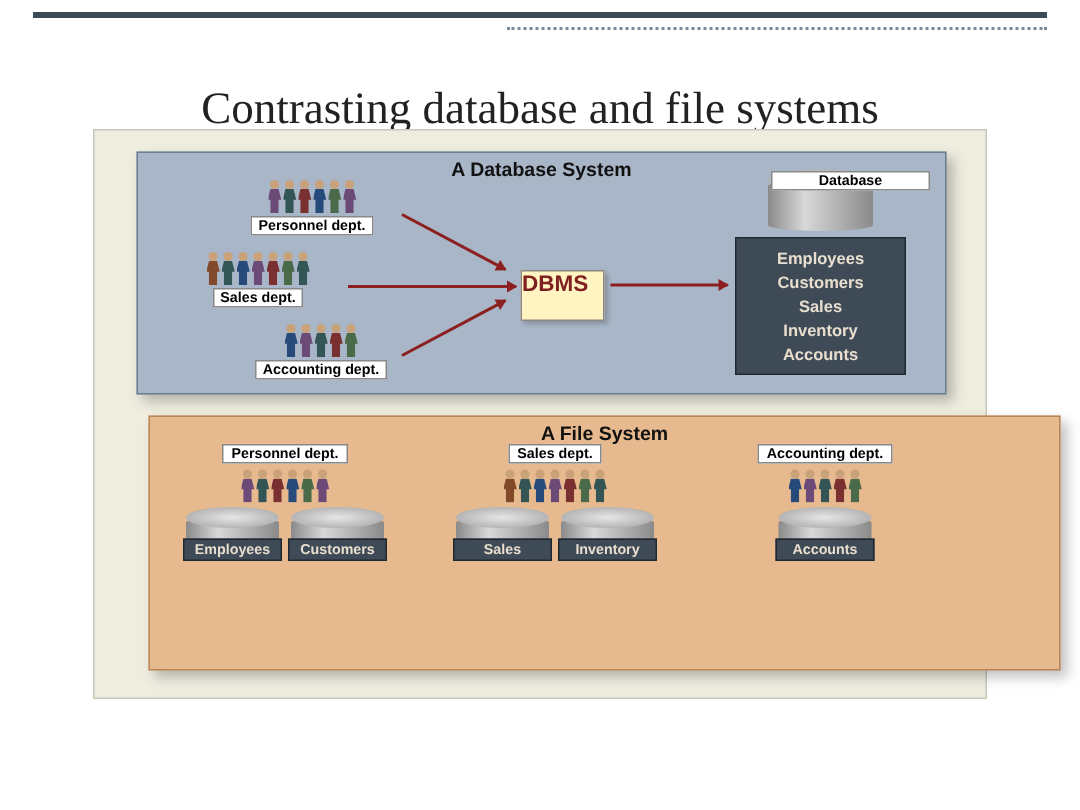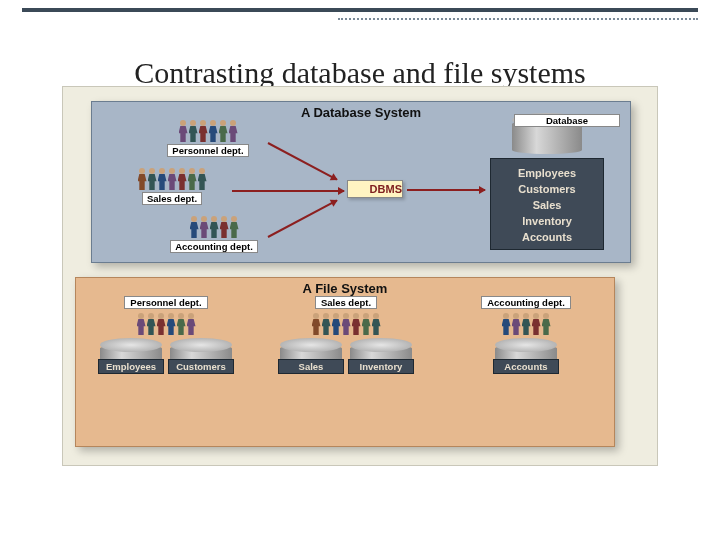--- a/index.html
+++ b/index.html
@@ -59,24 +59,24 @@
     background: var(--h, #caa27a);
   }
   .person::after {
     content: ""; position: absolute; top: 6px; left: 0;
     width: 9px; height: 16px;
     background: var(--c, #4a5c7a);
     clip-path: polygon(20% 0, 80% 0, 100% 45%, 80% 45%, 80% 100%, 20% 100%, 20% 45%, 0 45%);
   }
   .dbms-box {
     position: absolute; top: 78px; left: 255px;
-    width: 56px; height: 18px; background: #fff4c2;
+    width: 56px; height: 34px; background: #fff4c2;
     border: 1px solid #888; box-shadow: 2px 2px 3px rgba(0,0,0,.2);
-    font-family: Arial, sans-serif; font-size: 11px; font-weight: bold;
-    color: #802020; text-align: right; line-height: 17px;
+    font-family: Arial, sans-serif; font-size: 15px; font-weight: bold;
+    color: #802020; text-align: left; line-height: 17px;
   }
   .cylinder {
     position: absolute; width: 70px;
   }
   .cyl-body {
     width: 100%; height: 40px; background: linear-gradient(90deg,#8a8a8a,#d8d8d8 35%,#8a8a8a);
     border-radius: 50% / 12%;
     position: relative;
   }
   .cyl-body::before {
@@ -102,21 +102,21 @@
   .arrow {
     position:absolute; height:2px; background:#8c1f1f;
   }
   .arrow::after{
     content:""; position:absolute; right:-1px; top:-3px;
     border-left:7px solid #8c1f1f;
     border-top:4px solid transparent; border-bottom:4px solid transparent;
   }
   
   .fs-panel {
-    position: absolute; top: 190px; left: 12px; width: 540px; height: 170px;
+    position: absolute; top: 190px; left: 36px; width: 608px; height: 170px;
     background: #e6b98f;
     border: 1px solid #b5865c;
     box-shadow: 4px 4px 8px rgba(0,0,0,.25);
   }
   .fs-col {
     position:absolute; top:18px; width:172px; height:147px;
     display:flex; flex-direction:column; align-items:center;
   }
   .fs-col .lbl{
     background:#fff; border:1px solid #888; font-family:Arial,sans-serif;

